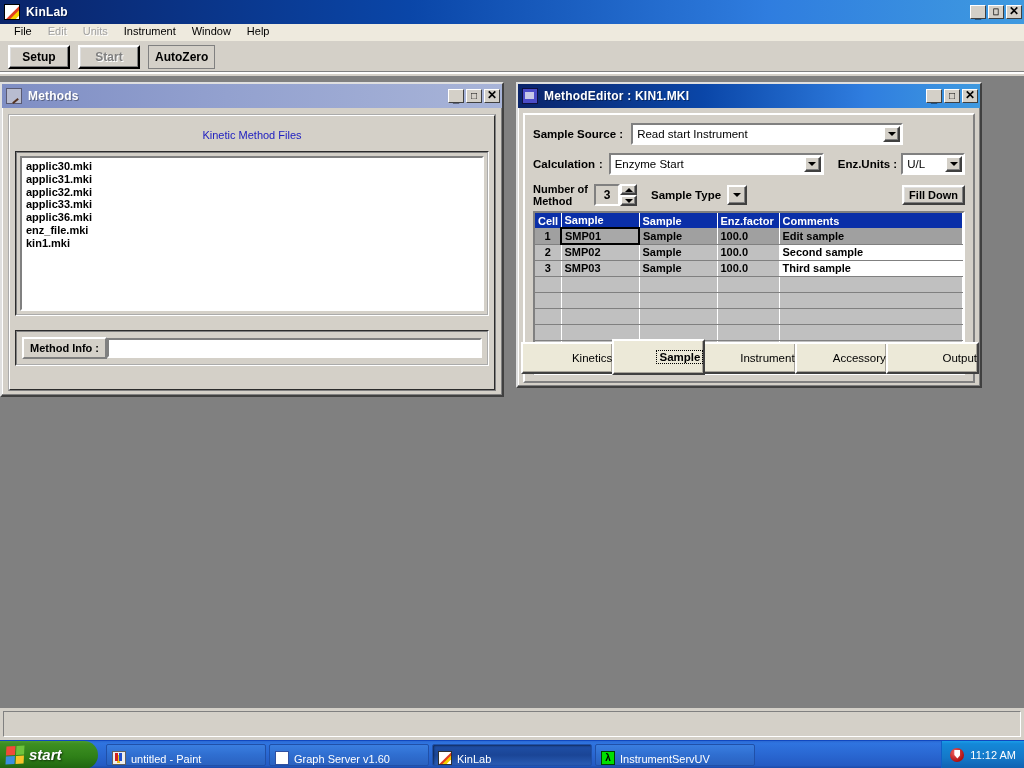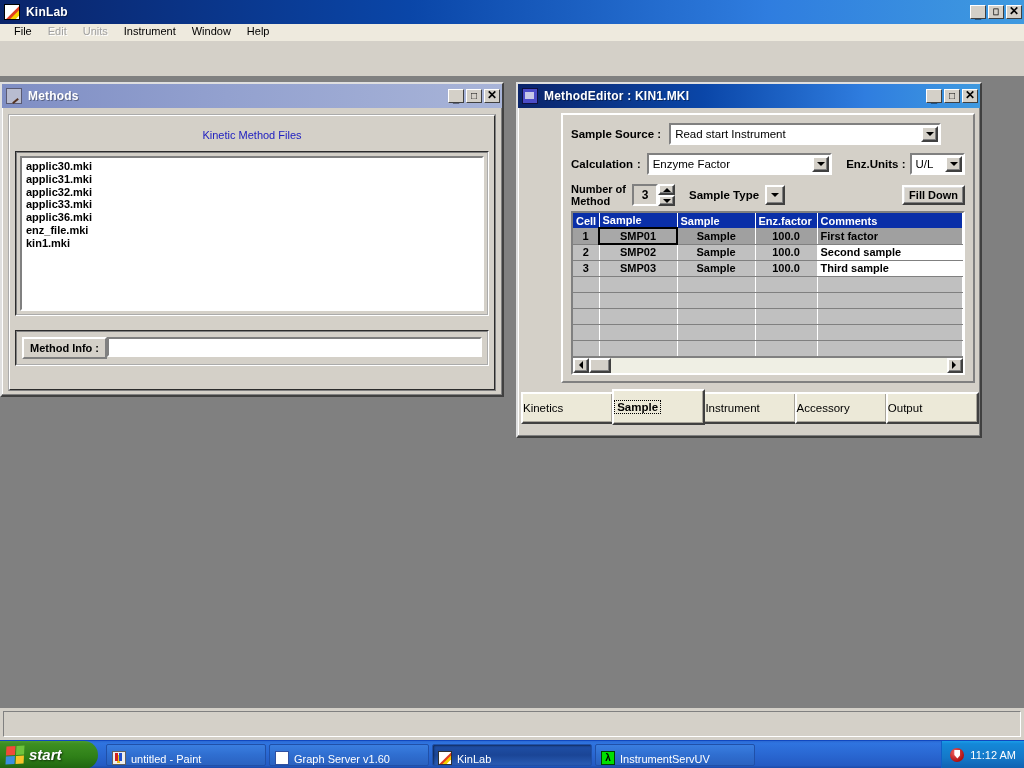--- a/index.html
+++ b/index.html
@@ -225,21 +225,21 @@
   }
   .listbox-item {
     font-weight: bold;
     font-size: 11px;
     line-height: 12.8px;
     color: #000;
     white-space: nowrap;
     cursor: default;
   }
   .method-info-row {
-    display: flex; align-items: flex-start; gap: 0;
+    display: flex; align-items: center; gap: 0;
   }
   .field-label-btn {
     background: #d4d0c8;
     border: 2px solid;
     border-color: #ffffff #808080 #808080 #ffffff;
     font-weight: bold;
     font-size: 11px;
     padding: 3px 6px;
     white-space: nowrap;
     cursor: default;
@@ -250,28 +250,27 @@
     border: 2px solid;
     border-color: #808080 #ffffff #ffffff #808080;
     height: 20px;
     font-size: 11px;
     padding: 2px 3px;
     overflow: hidden;
     white-space: nowrap;
   }
 
   
-  #methodeditor-window { left: 516px; top: 82px; width: 466px; height: 356px; }
+  #methodeditor-window { left: 516px; top: 82px; width: 466px; height: 306px; }
   #me-body { padding: 5px; }
   .me-panel {
     border: 2px solid;
     border-color: #ffffff #808080 #808080 #ffffff;
     padding: 8px 8px 6px;
     background: #d4d0c8;
-    margin-left: 38px;
   }
   .form-row {
     display: flex; align-items: center;
     margin-bottom: 8px;
   }
   .form-label {
     font-weight: bold;
     font-size: 11.5px;
     white-space: nowrap;
   }
@@ -420,21 +419,21 @@
     border-right: 1px solid #ffffff;
     border-bottom: 1px solid #808080;
     font-weight: bold;
     font-size: 11px;
     background: #c0c0c0;
     color: #000;
     white-space: nowrap;
     overflow: hidden;
   }
   table.grid td.num { text-align: center; }
-  table.grid td.ctr { text-align: center; }
+  table.grid td.ctr { text-align: left; }
   table.grid tr.selected td { background: #a0a0a0; }
   table.grid tr.selected td.active-cell {
     border: 2px solid #000;
     background: #a8a8a8;
   }
   table.grid td.comment { background: #ffffff; }
   table.grid tr.selected td.comment { background: #a0a0a0; }
   table.grid tr.empty td { background: #c0c0c0; }
 
   .hscroll {
@@ -483,21 +482,21 @@
     width: 456px; height: 40px;
     display: flex; align-items: flex-start;
   }
   .tab {
     position: relative;
     height: 32px;
     flex: 1 1 0;
     background: #ece9d8;
     border: 2px solid;
     border-color: #ffffff #404040 #404040 #ffffff;
-    display: flex; align-items: center; justify-content: flex-start;
+    display: flex; align-items: center; justify-content: flex-end;
     font-size: 11.5px;
     color: #000;
     cursor: default;
     margin-right: -2px;
     box-shadow: inset -1px -1px 0 #a8a49a;
   }
   .tab.active {
     font-weight: bold;
     background: #ece9d8;
     height: 36px;
@@ -682,20 +681,25 @@
 
     <div class="menubar">
       <div class="menu-item">File</div>
       <div class="menu-item disabled">Edit</div>
       <div class="menu-item disabled">Units</div>
       <div class="menu-item">Instrument</div>
       <div class="menu-item">Window</div>
       <div class="menu-item">Help</div>
     </div>
 
+    <div class="toolbar">
+      <div class="tb-button">Setup</div>
+      <div class="tb-button disabled">Start</div>
+      <div class="tb-button flat">AutoZero</div>
+    </div>
 
     <div class="client"></div>
 
     <div class="statusbar">
       <div class="statusbar-inner"></div>
     </div>
 
     <div class="child-window" id="methods-window">
       <div class="titlebar inactive">
         <span class="title-icon icon-methods"></span>
@@ -762,21 +766,21 @@
             <div class="combo" style="width:272px;">
               <span class="combo-text">Read start Instrument</span>
               <span class="combo-arrow"></span>
             </div>
           </div>
 
           <div class="form-row">
             <span class="form-label">Calculation</span>
             <span class="colon">:</span>
             <div class="combo" style="width:272px;">
-              <span class="combo-text">Enzyme Factor</span>
+              <span class="combo-text">Enzyme Start</span>
               <span class="combo-arrow"></span>
             </div>
             <span class="form-label" style="margin-left:14px;">Enz.Units :</span>
             <div class="combo" style="width:80px;margin-left:4px;">
               <span class="combo-text">U/L</span>
               <span class="combo-arrow"></span>
             </div>
           </div>
 
           <div class="row3">
@@ -813,21 +817,21 @@
                   <th>Enz.factor</th>
                   <th>Comments</th>
                 </tr>
               </thead>
               <tbody>
                 <tr class="selected">
                   <td class="num">1</td>
                   <td class="ctr active-cell">SMP01</td>
                   <td class="ctr">Sample</td>
                   <td class="ctr">100.0</td>
-                  <td class="comment">First factor</td>
+                  <td class="comment">Edit sample</td>
                 </tr>
                 <tr>
                   <td class="num">2</td>
                   <td class="ctr">SMP02</td>
                   <td class="ctr">Sample</td>
                   <td class="ctr">100.0</td>
                   <td class="comment">Second sample</td>
                 </tr>
                 <tr>
                   <td class="num">3</td>

